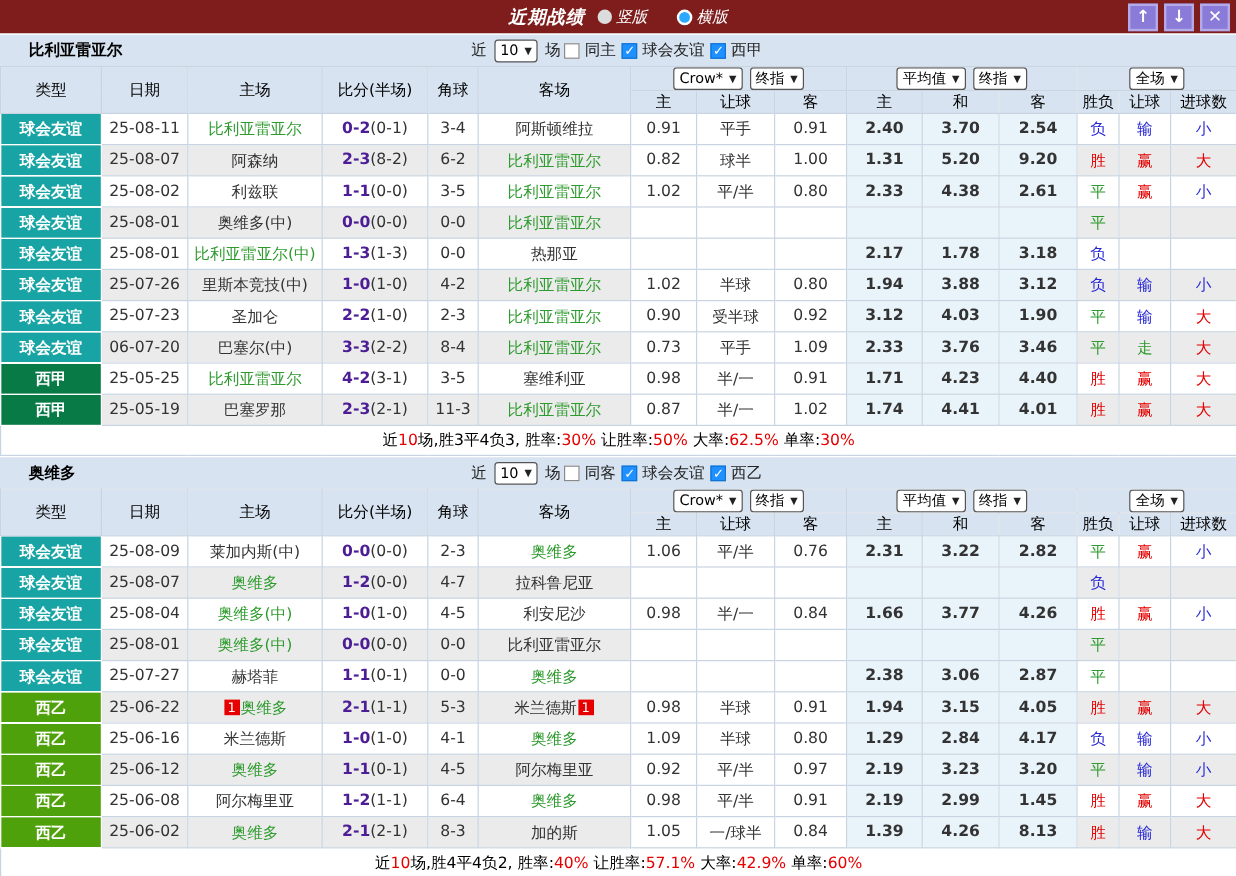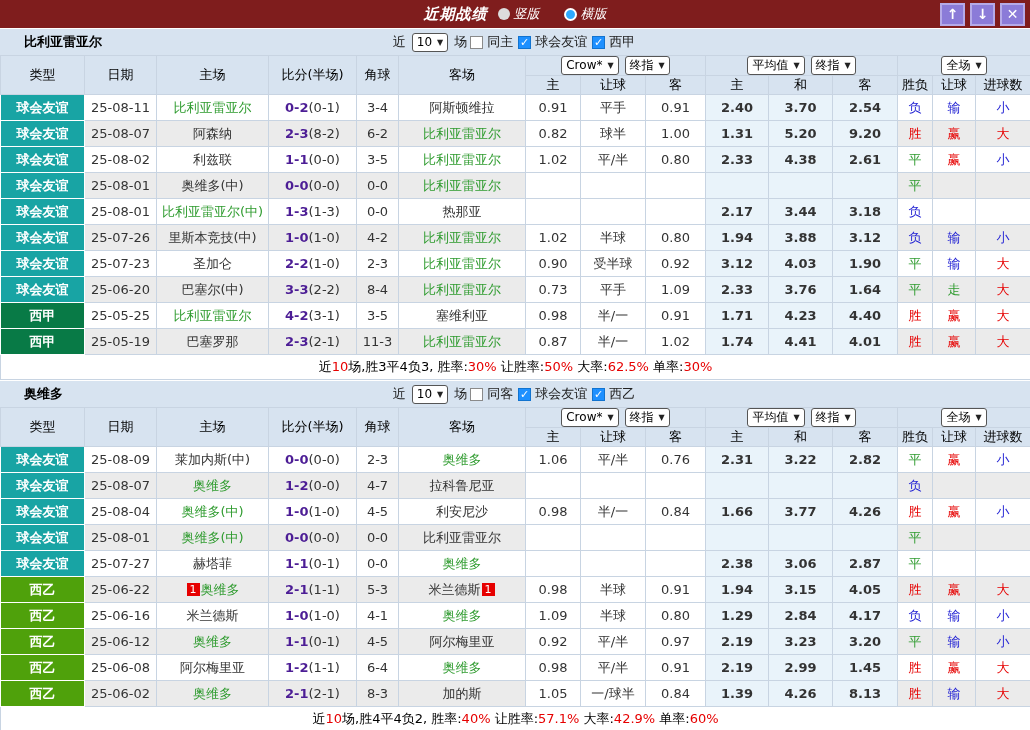--- a/index.html
+++ b/index.html
@@ -235,21 +235,21 @@
               <td class="type-cell" style="background:#18a4a4">球会友谊</td>
               <td>25-08-01</td>
               <td><span class="t-green">比利亚雷亚尔(中)</span></td>
               <td><span class="score-ft">1-3</span><span>(1-3)</span></td>
               <td>0-0</td>
               <td><span class="">热那亚</span></td>
               <td class="o1"></td>
               <td class="o1"></td>
               <td class="o1"></td>
               <td class="o2">2.17</td>
-              <td class="o2">3.44</td>
+              <td class="o2">1.78</td>
               <td class="o2">3.18</td>
               <td class="t-blue">负</td>
               <td class=""></td>
               <td class=""></td>
             </tr>
             <tr class="even">
               <td class="type-cell" style="background:#18a4a4">球会友谊</td>
               <td>25-07-26</td>
               <td><span class="">里斯本竞技(中)</span></td>
               <td><span class="score-ft">1-0</span><span>(1-0)</span></td>
@@ -277,31 +277,31 @@
               <td class="o1">0.92</td>
               <td class="o2">3.12</td>
               <td class="o2">4.03</td>
               <td class="o2">1.90</td>
               <td class="t-green">平</td>
               <td class="t-blue">输</td>
               <td class="t-red">大</td>
             </tr>
             <tr class="even">
               <td class="type-cell" style="background:#18a4a4">球会友谊</td>
-              <td>25-06-20</td>
+              <td>06-07-20</td>
               <td><span class="">巴塞尔(中)</span></td>
               <td><span class="score-ft">3-3</span><span>(2-2)</span></td>
               <td>8-4</td>
               <td><span class="t-green">比利亚雷亚尔</span></td>
               <td class="o1">0.73</td>
               <td class="o1">平手</td>
               <td class="o1">1.09</td>
               <td class="o2">2.33</td>
               <td class="o2">3.76</td>
-              <td class="o2">1.64</td>
+              <td class="o2">3.46</td>
               <td class="t-green">平</td>
               <td class="t-green">走</td>
               <td class="t-red">大</td>
             </tr>
             <tr class="odd">
               <td class="type-cell" style="background:#087a46">西甲</td>
               <td>25-05-25</td>
               <td><span class="t-green">比利亚雷亚尔</span></td>
               <td><span class="score-ft">4-2</span><span>(3-1)</span></td>
               <td>3-5</td>

